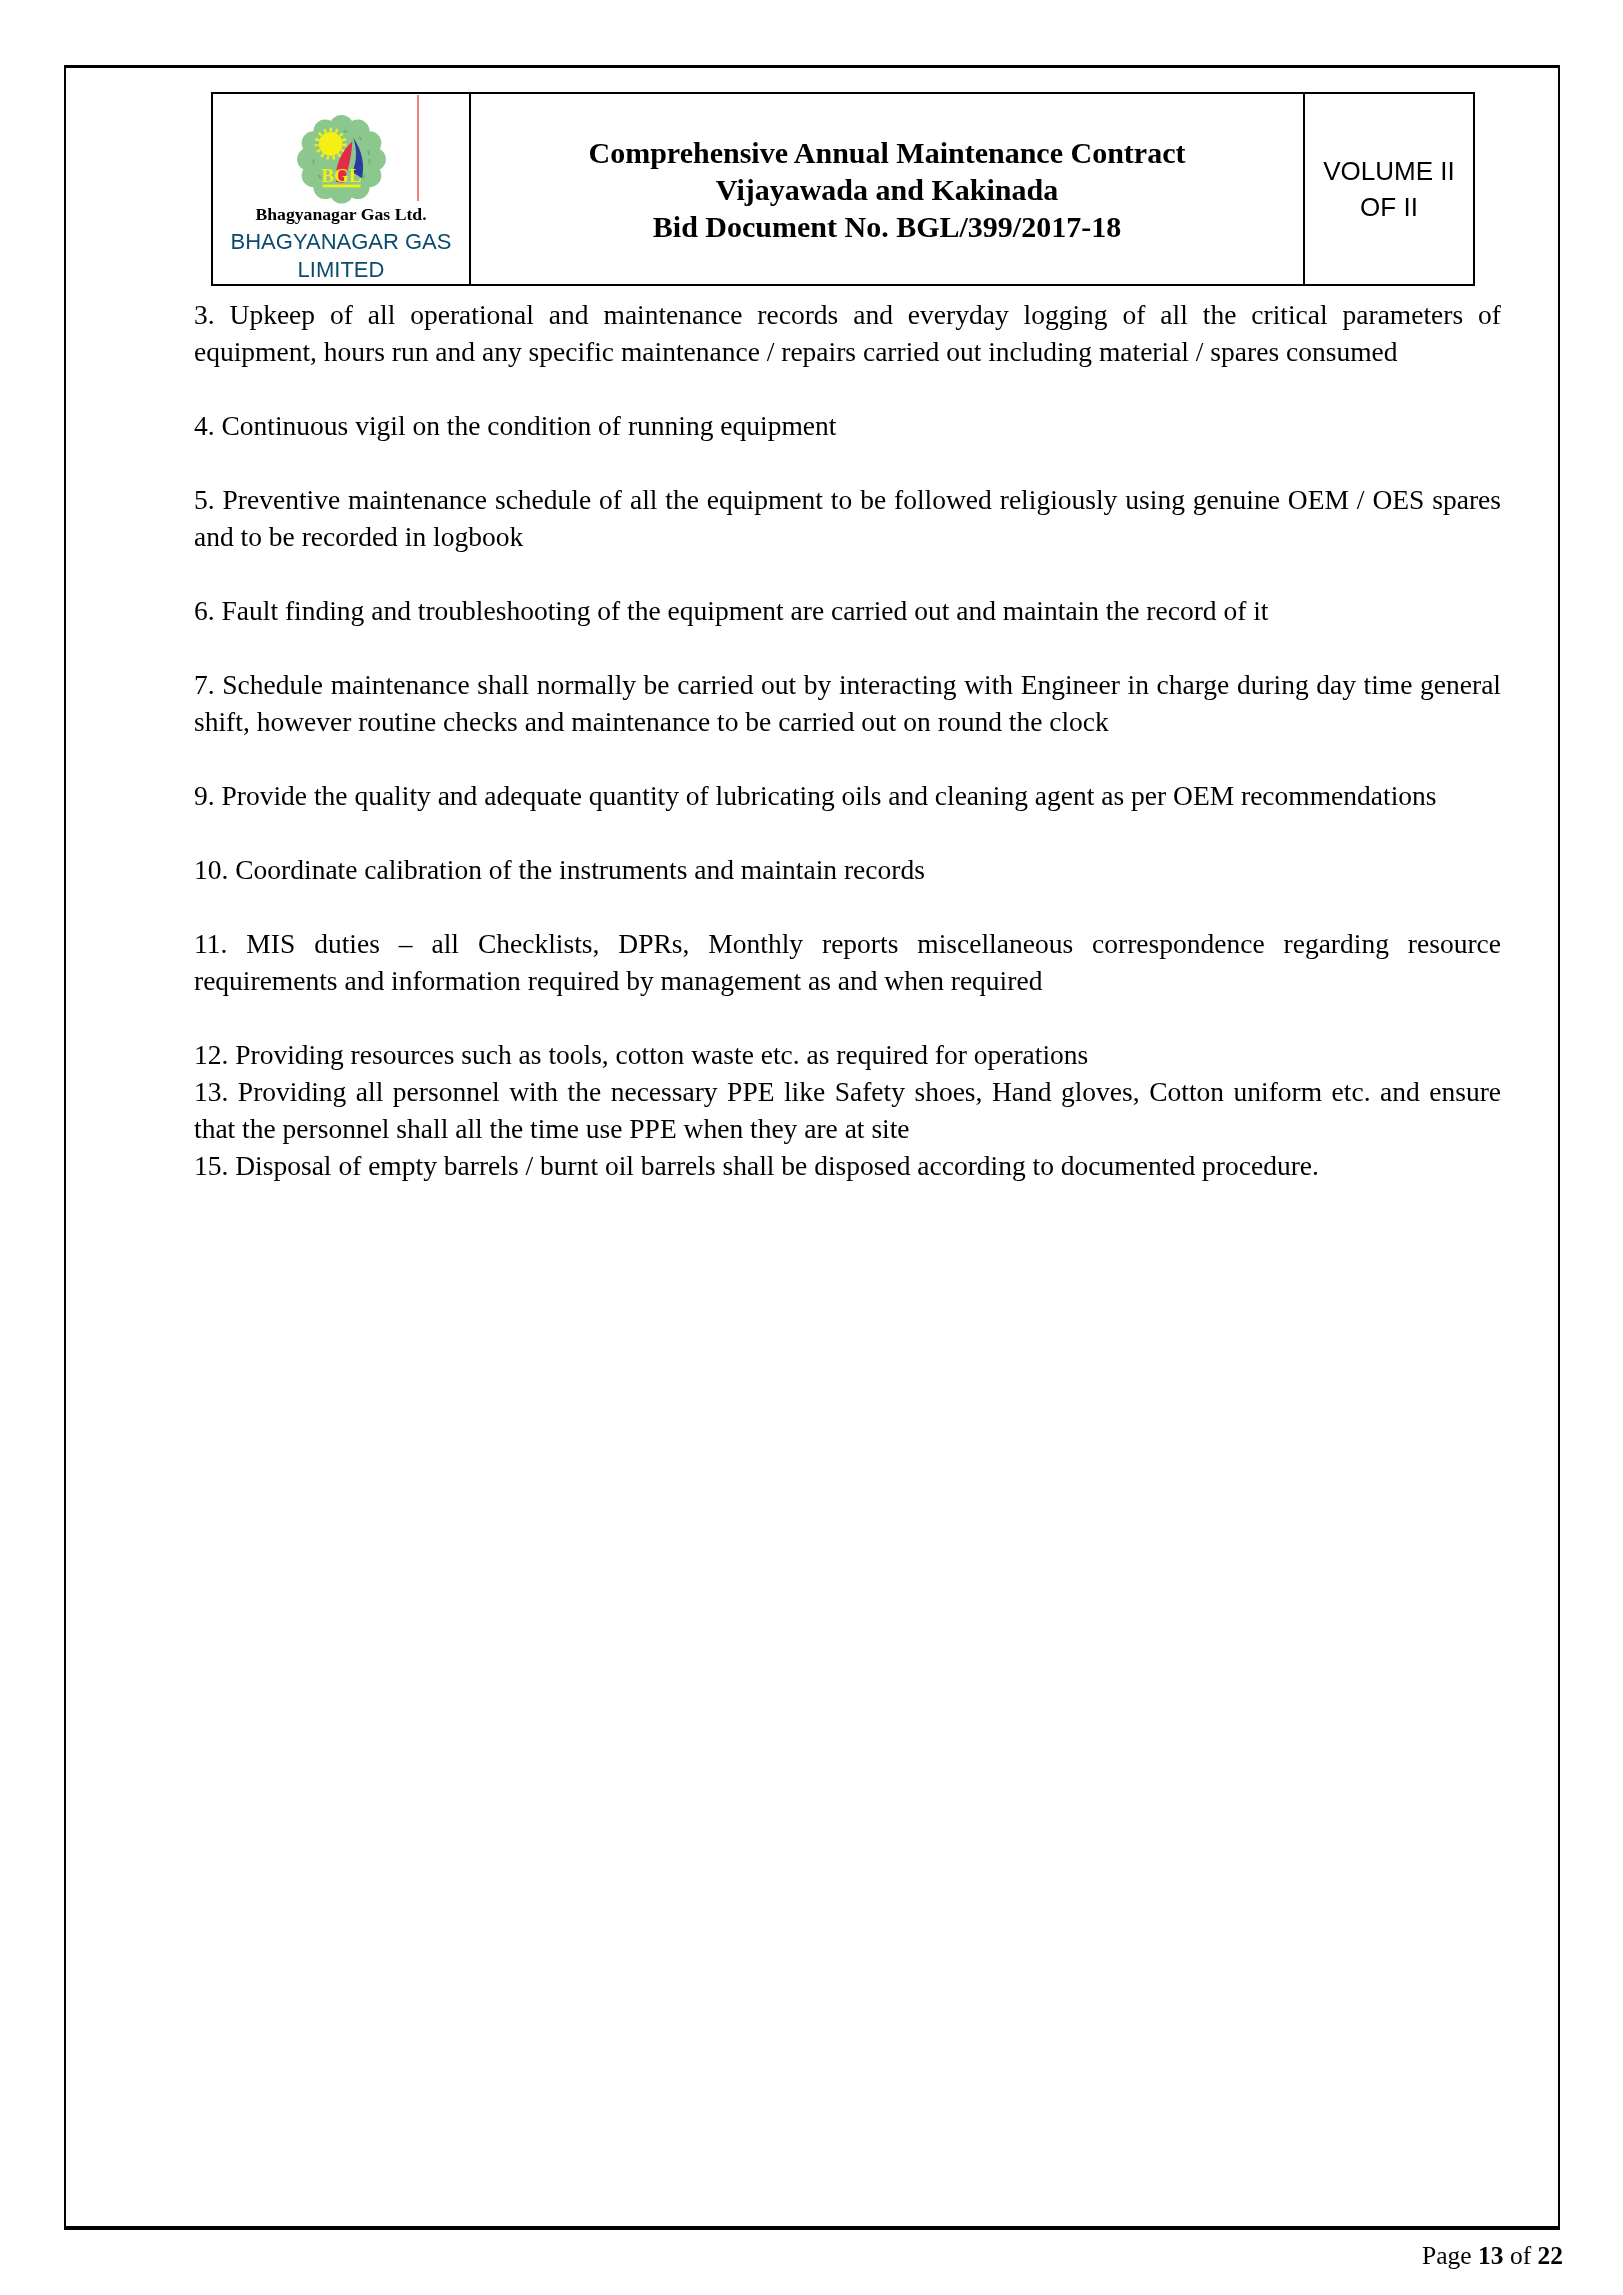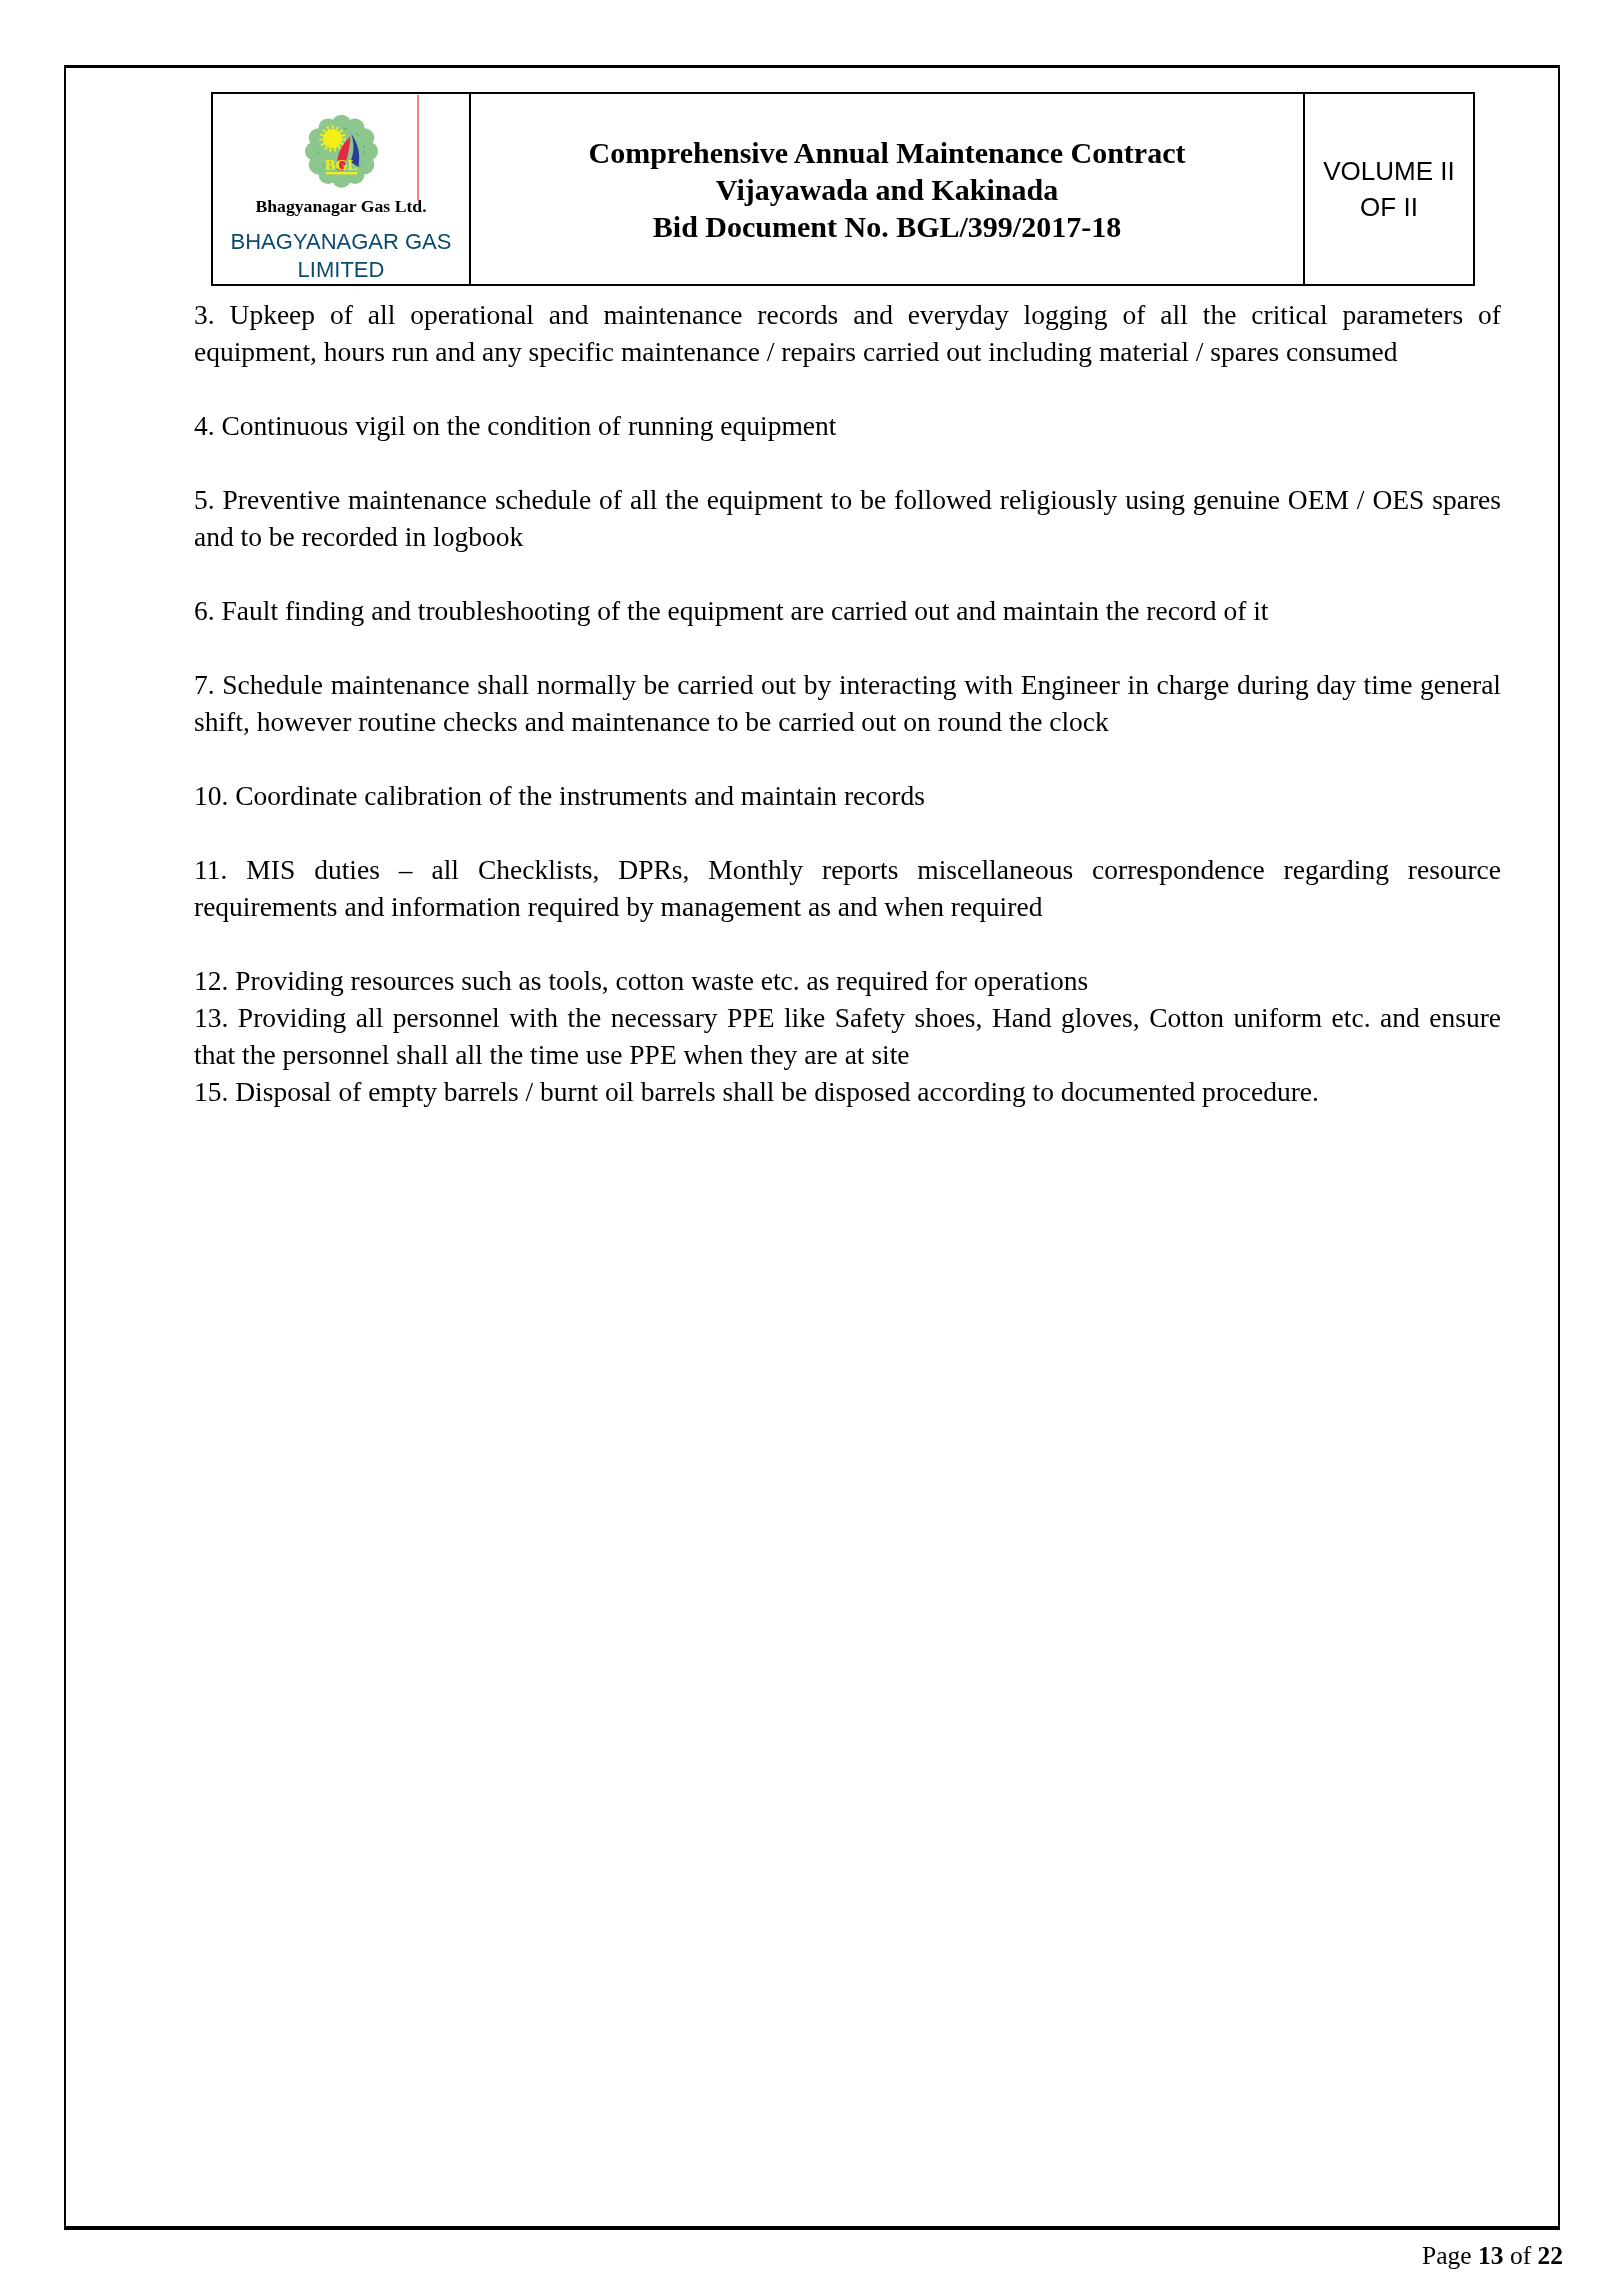--- a/index.html
+++ b/index.html
@@ -32,21 +32,20 @@
   }
   .cell { box-sizing: border-box; height: 100%; }
   .cell-logo {
     width: 258px;
     border-right: 2px solid #000;
     position: relative;
     display: flex;
     flex-direction: column;
     align-items: center;
     padding-top: 20px;
-    gap: 8px;
   }
   .logo-svg { width: 99px; height: 99px; display: block; }
   .logo-caption {
     color: #000000;
     font-weight: bold;
     font-size: 17.7px;
     line-height: 19.6px;
     white-space: nowrap;
   }
   .company-name {
@@ -173,20 +172,21 @@
     </div>
 
   </div>
 
   <div class="body-text">
     <div class="para">3. Upkeep of all operational and maintenance records and everyday logging of all the critical parameters of equipment, hours run and any specific maintenance / repairs carried out including material / spares consumed</div>
     <div class="para">4. Continuous vigil on the condition of running equipment</div>
     <div class="para">5. Preventive maintenance schedule of all the equipment to be followed religiously using genuine OEM / OES spares and to be recorded in logbook</div>
     <div class="para">6. Fault finding and troubleshooting of the equipment are carried out and maintain the record of it</div>
     <div class="para">7. Schedule maintenance shall normally be carried out by interacting with Engineer in charge during day time general shift, however routine checks and maintenance to be carried out on round the clock</div>
+    <div class="para">9. Provide the quality and adequate quantity of lubricating oils and cleaning agent as per OEM recommendations</div>
     <div class="para">10. Coordinate calibration of the instruments and maintain records</div>
     <div class="para">11. MIS duties – all Checklists, DPRs, Monthly reports miscellaneous correspondence regarding resource requirements and information required by management as and when required</div>
     <div class="para tight">12. Providing resources such as tools, cotton waste etc. as required for operations</div>
     <div class="para tight">13. Providing all personnel with the necessary PPE like Safety shoes, Hand gloves, Cotton uniform etc. and ensure that the personnel shall all the time use PPE when they are at site</div>
     <div class="para">15. Disposal of empty barrels / burnt oil barrels shall be disposed according to documented procedure.</div>
   </div>
 
   <div class="footer">
     <span>Page</span>
     <b>13</b>

